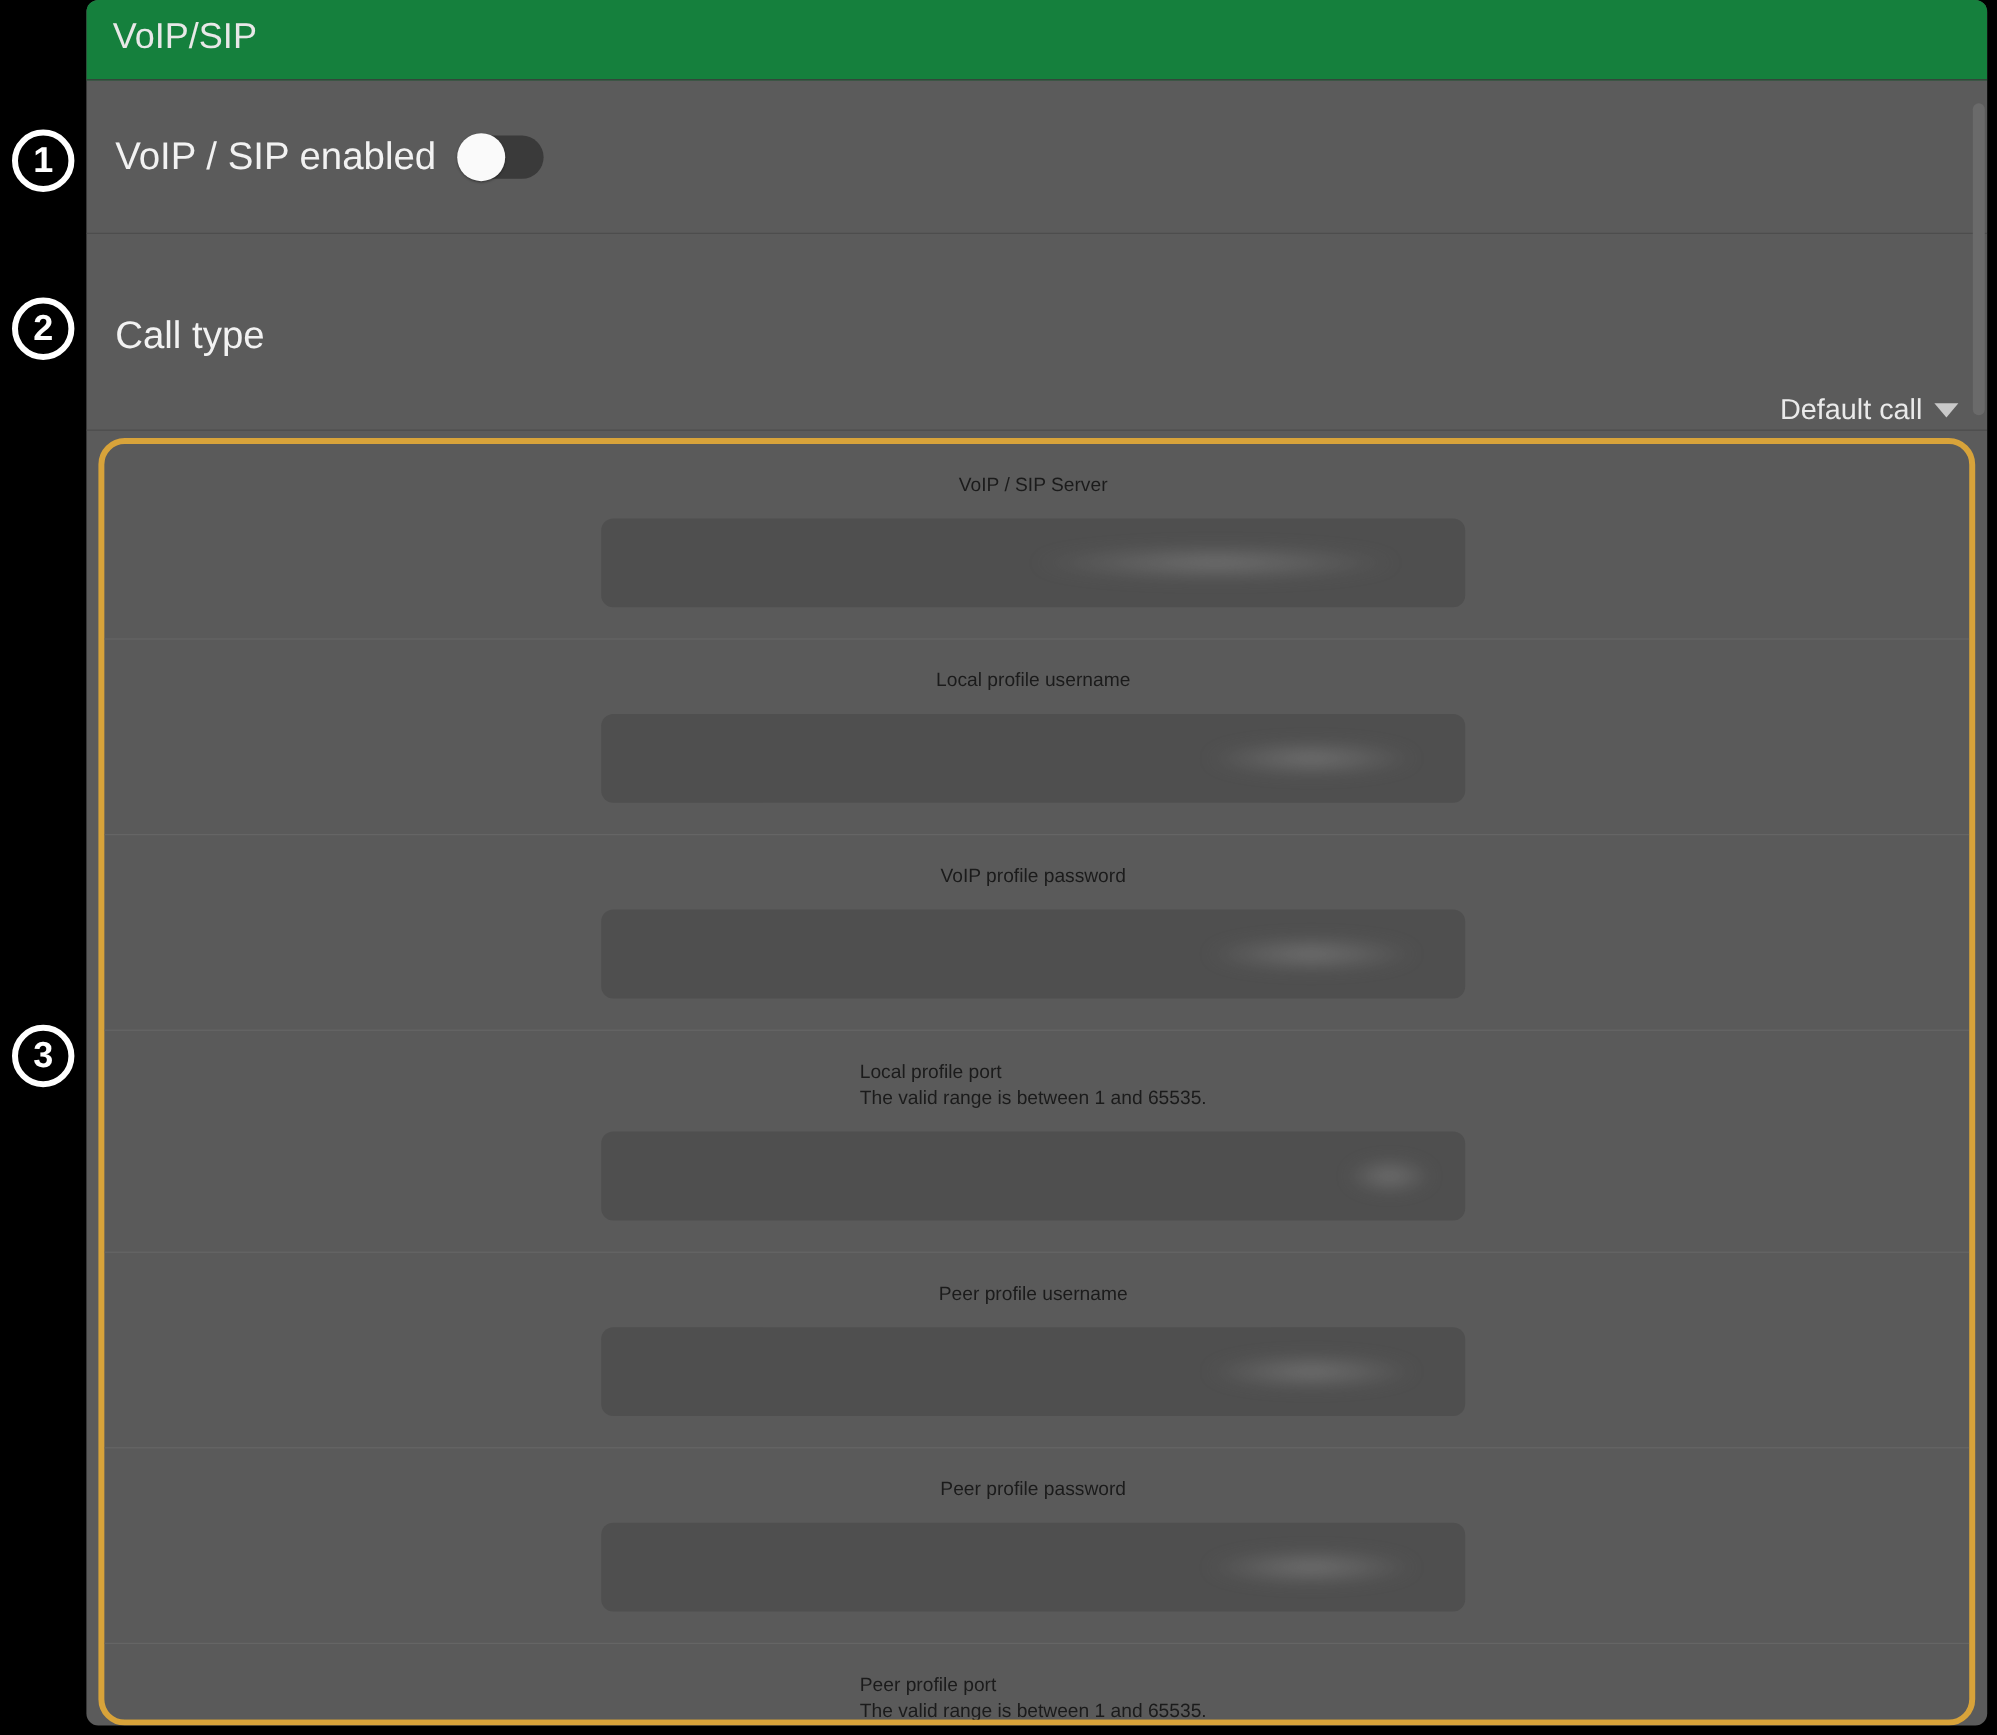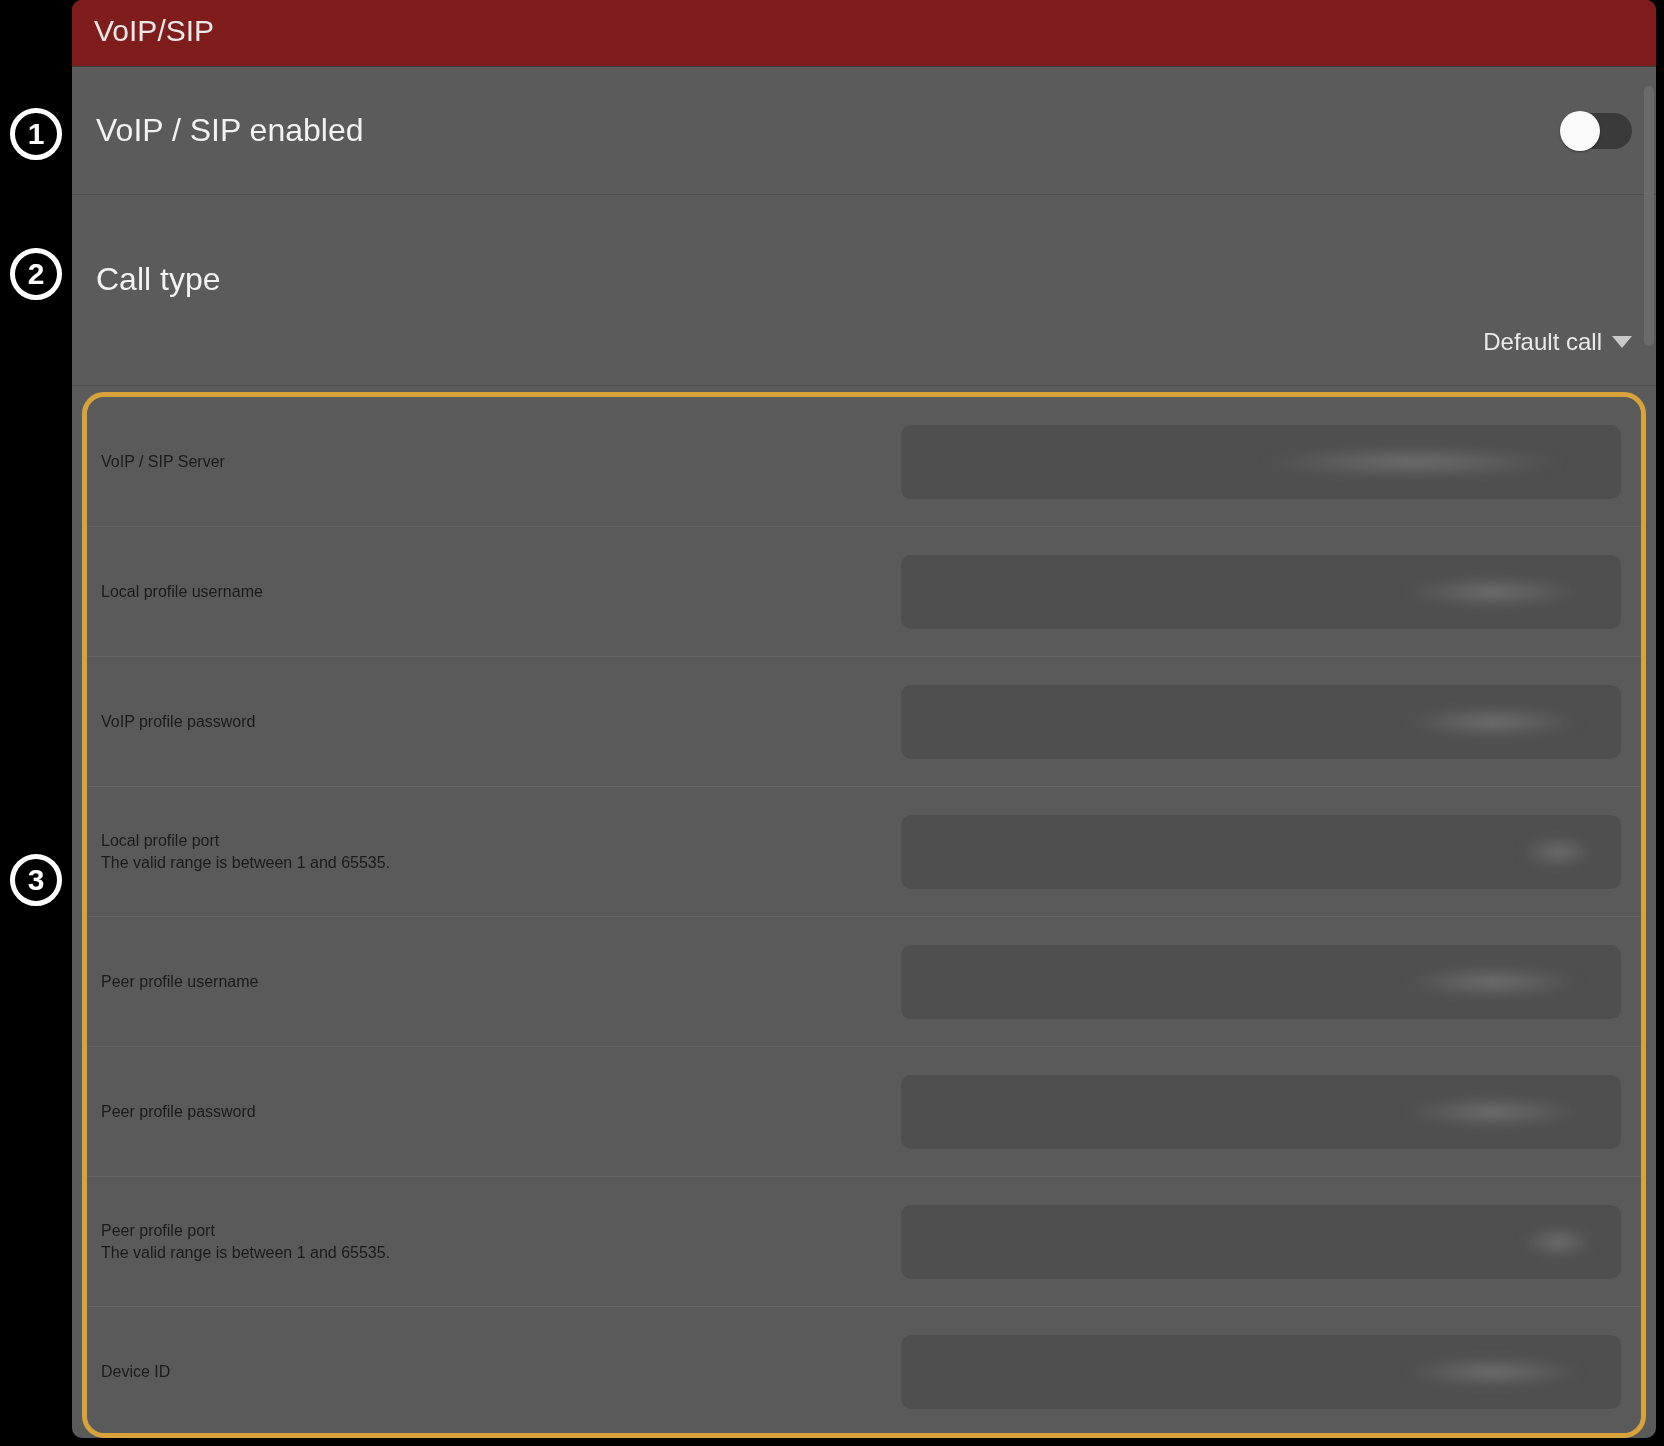--- a/index.html
+++ b/index.html
@@ -8,31 +8,30 @@
     .panel {
       position: absolute;
       left: 72px; top: 0; right: 8px; bottom: 8px;
       background: #5b5b5b;
       border-radius: 10px;
       overflow: hidden;
       display: flex;
       flex-direction: column;
     }
     .header {
-      background: #7f1d1d;
+      background: #15803d;
       color: #e8e8e8;
       font-size: 30px;
       padding: 14px 22px 18px 22px;
       border-bottom: 1px solid #3a3a3a;
       flex: 0 0 auto;
     }
     .row {
       display: flex;
       align-items: center;
-      justify-content: space-between;
       padding: 0 24px;
       border-bottom: 1px solid #4d4d4d;
       min-height: 128px;
       gap: 20px;
     }
     .row .labels { display: flex; flex-direction: column; gap: 4px; }
     .row .title { color: #f2f2f2; font-size: 32px; font-weight: 400; }
     .toggle {
       position: relative;
       width: 70px; height: 36px;
@@ -65,20 +64,21 @@
     .fields-overlay {
       position:absolute; inset:0; background: rgba(90,90,90,0.30); pointer-events:none; border-radius:18px;
     }
     .fields { display:flex; flex-direction:column; }
     .field {
       display:flex; align-items:center; justify-content:space-between;
       padding: 26px 20px 26px 14px;
       border-bottom: 1px solid #6a6a6a;
       min-height: 130px;
       gap: 18px;
+      flex-direction: column;
     }
     .field:last-child { border-bottom: none; justify-content: space-between; }
     .field .labels { display:flex; flex-direction:column; gap:4px; max-width: 680px;}
     .input {
       width: 720px; height: 74px; border-radius: 10px;
       background:#4b4b4b;
       display:flex; align-items:center; justify-content:flex-end;
       padding-right: 18px;
       flex: 0 0 auto;
     }

